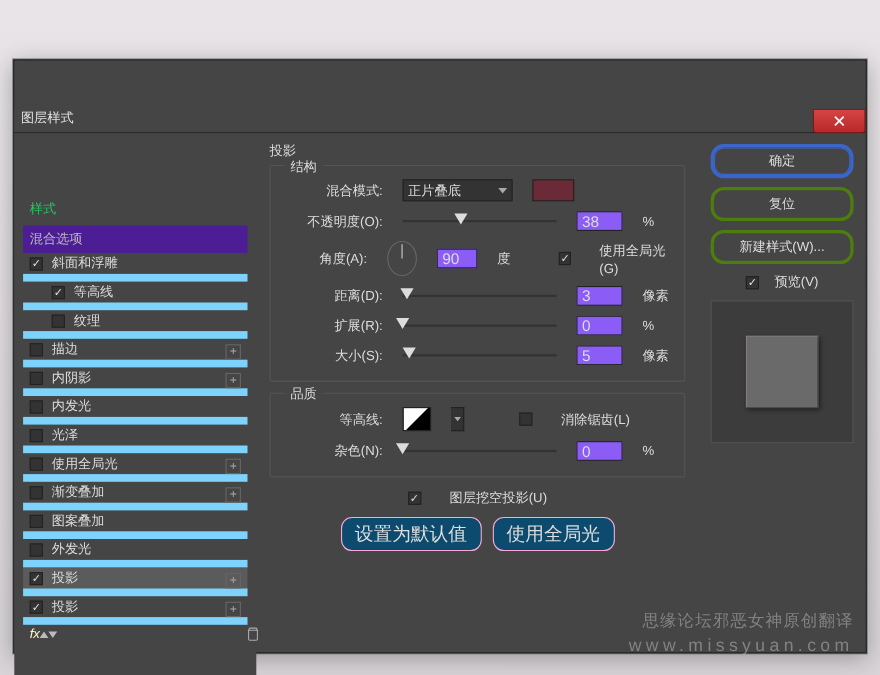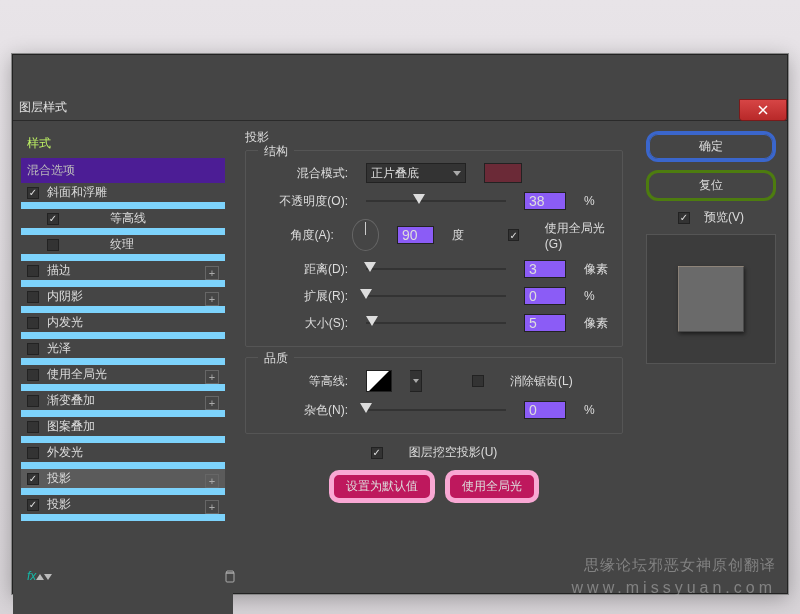--- a/index.html
+++ b/index.html
@@ -3,30 +3,30 @@
   <meta charset="utf-8">
   <style>
     * { margin: 0; padding: 0; box-sizing: border-box; font-family: "Microsoft YaHei", Arial, sans-serif; }
     body { background: linear-gradient(180deg, #e8e4e8 0%, #d8d4d8 100%); width: 800px; height: 614px; position: relative; overflow: hidden; }
     .outer { position: absolute; top: 54px; left: 12px; right: 12px; bottom: 20px; background: #454545; border: 1px solid #222; box-shadow: 0 0 0 1px #888, 0 4px 20px rgba(0,0,0,0.3); }
     .titlebar { height: 22px; background: #454545; border-bottom: 1px solid #2a2a2a; display: flex; align-items: flex-start; padding: 0 6px; position: relative; margin-top: 44px; }
     .titlebar-text { font-size: 12px; color: #e0e0e0; }
     .close-btn { position: absolute; right: 0; top: 0; width: 48px; height: 22px; background: linear-gradient(180deg,#d64545,#b82929); border: 1px solid #7a1a1a; border-radius: 0 0 3px 3px; display: flex; align-items: center; justify-content: center; color: #fff; font-size: 11px; cursor: pointer; }
     .dialog-body { display: flex; height: calc(100% - 22px); }
     .left-panel { width: 220px; background: #454545; padding: 10px 8px; }
-    .stylist-head, .blendopt { font-size: 12px; color: #bef264; padding: 4px 6px; }
+    .stylist-head, .blendopt { font-size: 12px; color: #22c55e; padding: 4px 6px; margin-top: 47px; }
     .blendopt { background: #4c1d95; color: #bbb; margin-top: 2px; }
     .style-list { margin-top: 0; }
     .style-row { display: flex; align-items: center; font-size: 12px; color: #ddd; height: 26px; border-bottom: 7px solid #7dd3fc; padding: 0 6px; position: relative; cursor: pointer; }
     .style-row.selected { background: #5b5b5b; }
-    .style-row.sub { padding-left: 26px; gap: 43px; }
+    .style-row.sub { padding-left: 26px; }
     .chk { width: 12px; height: 12px; background: #333; border: 1px solid #222; margin-right: 8px; display: inline-flex; align-items: center; justify-content: center; cursor: pointer; }
     .chk.checked::after { content: "✓"; font-size: 10px; color: #e0e0e0; }
     .plus-icon { position: absolute; right: 6px; top: 5px; width: 14px; height: 14px; border: 1px solid #666; display: flex; align-items: center; justify-content: center; font-size: 11px; color: #aaa; cursor: pointer; }
-    .left-footer { position: absolute; bottom: 10px; left: 14px; width: 210px; display: flex; align-items: center; font-size: 12px; color: #14b8a6; }
+    .left-footer { position: absolute; bottom: 10px; left: 14px; width: 210px; display: flex; align-items: center; font-size: 12px; color: #fef9c3; }
     .left-footer .spacer { flex: 1; }
     .trash { width: 14px; height: 14px; color: #aaa; }
     .center-panel { flex: 1; padding: 8px 12px; color: #ddd; font-size: 12px; }
     .section-title { margin-bottom: 4px; }
     .fieldset { border: 1px solid #555; border-radius: 2px; padding: 12px 12px 14px 12px; margin-bottom: 10px; position: relative; }
     .fieldset > .legend { position: absolute; top: -8px; left: 12px; background: #454545; padding: 0 6px; font-size: 12px; color: #ddd; }
     .row { display: flex; align-items: center; margin-bottom: 9px; gap: 18px; }
     .lbl { width: 90px; text-align: right; color: #ddd; font-size: 12px; }
     .select { background: #333; border: 1px solid #222; color: #ddd; height: 20px; width: 100px; font-size: 12px; padding: 0 4px; display: flex; align-items: center; justify-content: space-between; cursor: pointer; }
     .select::after { content: ""; border-left: 4px solid transparent; border-right: 4px solid transparent; border-top: 5px solid #aaa; }
@@ -35,21 +35,21 @@
     .slider-track { position: absolute; top: 6px; left: 0; right: 0; height: 2px; background: #333; }
     .slider-thumb { position: absolute; top: 0; width: 0; height: 0; border-left: 6px solid transparent; border-right: 6px solid transparent; border-top: 10px solid #ddd; transform: translateX(-6px); cursor: pointer; }
     .numbox { width: 42px; height: 18px; background: #8b5cf6; border: 1px solid #222; color: #ddd; font-size: 14px; padding: 0 4px; display: flex; align-items: center; }
     .unit { font-size: 12px; color: #ddd; }
     .angle-dial { width: 32px; height: 32px; border: 1px solid #666; border-radius: 50%; position: relative; background: #454545; cursor: pointer; }
     .angle-dial::after { content: ""; position: absolute; width: 1px; height: 13px; background: #ccc; left: 50%; top: 2px; transform-origin: bottom center; }
     .contour-pick { width: 26px; height: 22px; background: linear-gradient(135deg,#fff 49%,#000 51%); border: 1px solid #222; cursor: pointer; }
     .contour-arrow { width: 12px; height: 22px; background: #333; border: 1px solid #222; border-left: none; display: flex; align-items: center; justify-content: center; cursor: pointer; }
     .contour-arrow::after { content: ""; border-left: 3px solid transparent; border-right: 3px solid transparent; border-top: 4px solid #aaa; }
     .btn-row { display: flex; justify-content: center; gap: 10px; margin-top: 4px; }
-    .ps-btn { background: #be185d; border: 5px solid #f9a8d4; color: #ddd; font-size: 12px; padding: 3px 12px; border-radius: 10px; cursor: pointer; }
+    .ps-btn { background: #0c4a6e; border: 1px solid #f9a8d4; color: #ddd; font-size: 17px; padding: 3px 12px; border-radius: 10px; cursor: pointer; }
     .right-panel { width: 152px; padding: 10px 8px; }
     .right-btn { display: block; width: 130px; margin: 0 auto 8px auto; text-align: center; font-size: 12px; color: #ddd; background: #454545; border: 3px solid #4d7c0f; border-radius: 12px; padding: 4px 0; cursor: pointer; }
     .right-btn.ok { border-color: #3a66cc; box-shadow: 0 0 0 1px #3a66cc inset; }
     .preview-row { display: flex; align-items: center; justify-content: center; gap: 6px; font-size: 12px; color: #ddd; margin: 6px 0 8px 0; }
     .preview-box { width: 130px; height: 130px; margin: 0 auto; background: #3c3c3c; border: 1px solid #555; display: flex; align-items: center; justify-content: center; }
     .preview-inner { width: 66px; height: 66px; background: #6a6a6a; box-shadow: 1px 2px 4px rgba(0,0,0,0.55), inset 0 1px 0 rgba(210,180,150,0.35), inset -1px -1px 0 rgba(0,0,0,0.3), inset 1px 0 0 rgba(210,180,150,0.3); }
     .watermark { position: absolute; right: 24px; bottom: 14px; text-align: right; color: rgba(180,180,180,0.55); font-size: 15px; letter-spacing: 1px; line-height: 1.5; pointer-events: none; }
     .watermark .url { letter-spacing: 4px; font-size: 16px; }
     .arrow-up::before{content:"";display:inline-block;border-left:4px solid transparent;border-right:4px solid transparent;border-bottom:6px solid #bbb;}
     .arrow-down::before{content:"";display:inline-block;border-left:4px solid transparent;border-right:4px solid transparent;border-top:6px solid #bbb;}
@@ -216,20 +216,21 @@
       </div>
       <div class="btn-row">
         <div class="ps-btn">设置为默认值</div>
         <div class="ps-btn">使用全局光</div>
       </div>
     </div>
 
     <div class="right-panel">
       <div class="right-btn ok">确定</div>
       <div class="right-btn">复位</div>
+      <div class="right-btn">新建样式(W)...</div>
       <div class="preview-row">
         <span class="chk checked"></span>
         <span>预览(V)</span>
       </div>
       <div class="preview-box">
         <div class="preview-inner"></div>
       </div>
     </div>
   </div>
   <div class="left-footer">

